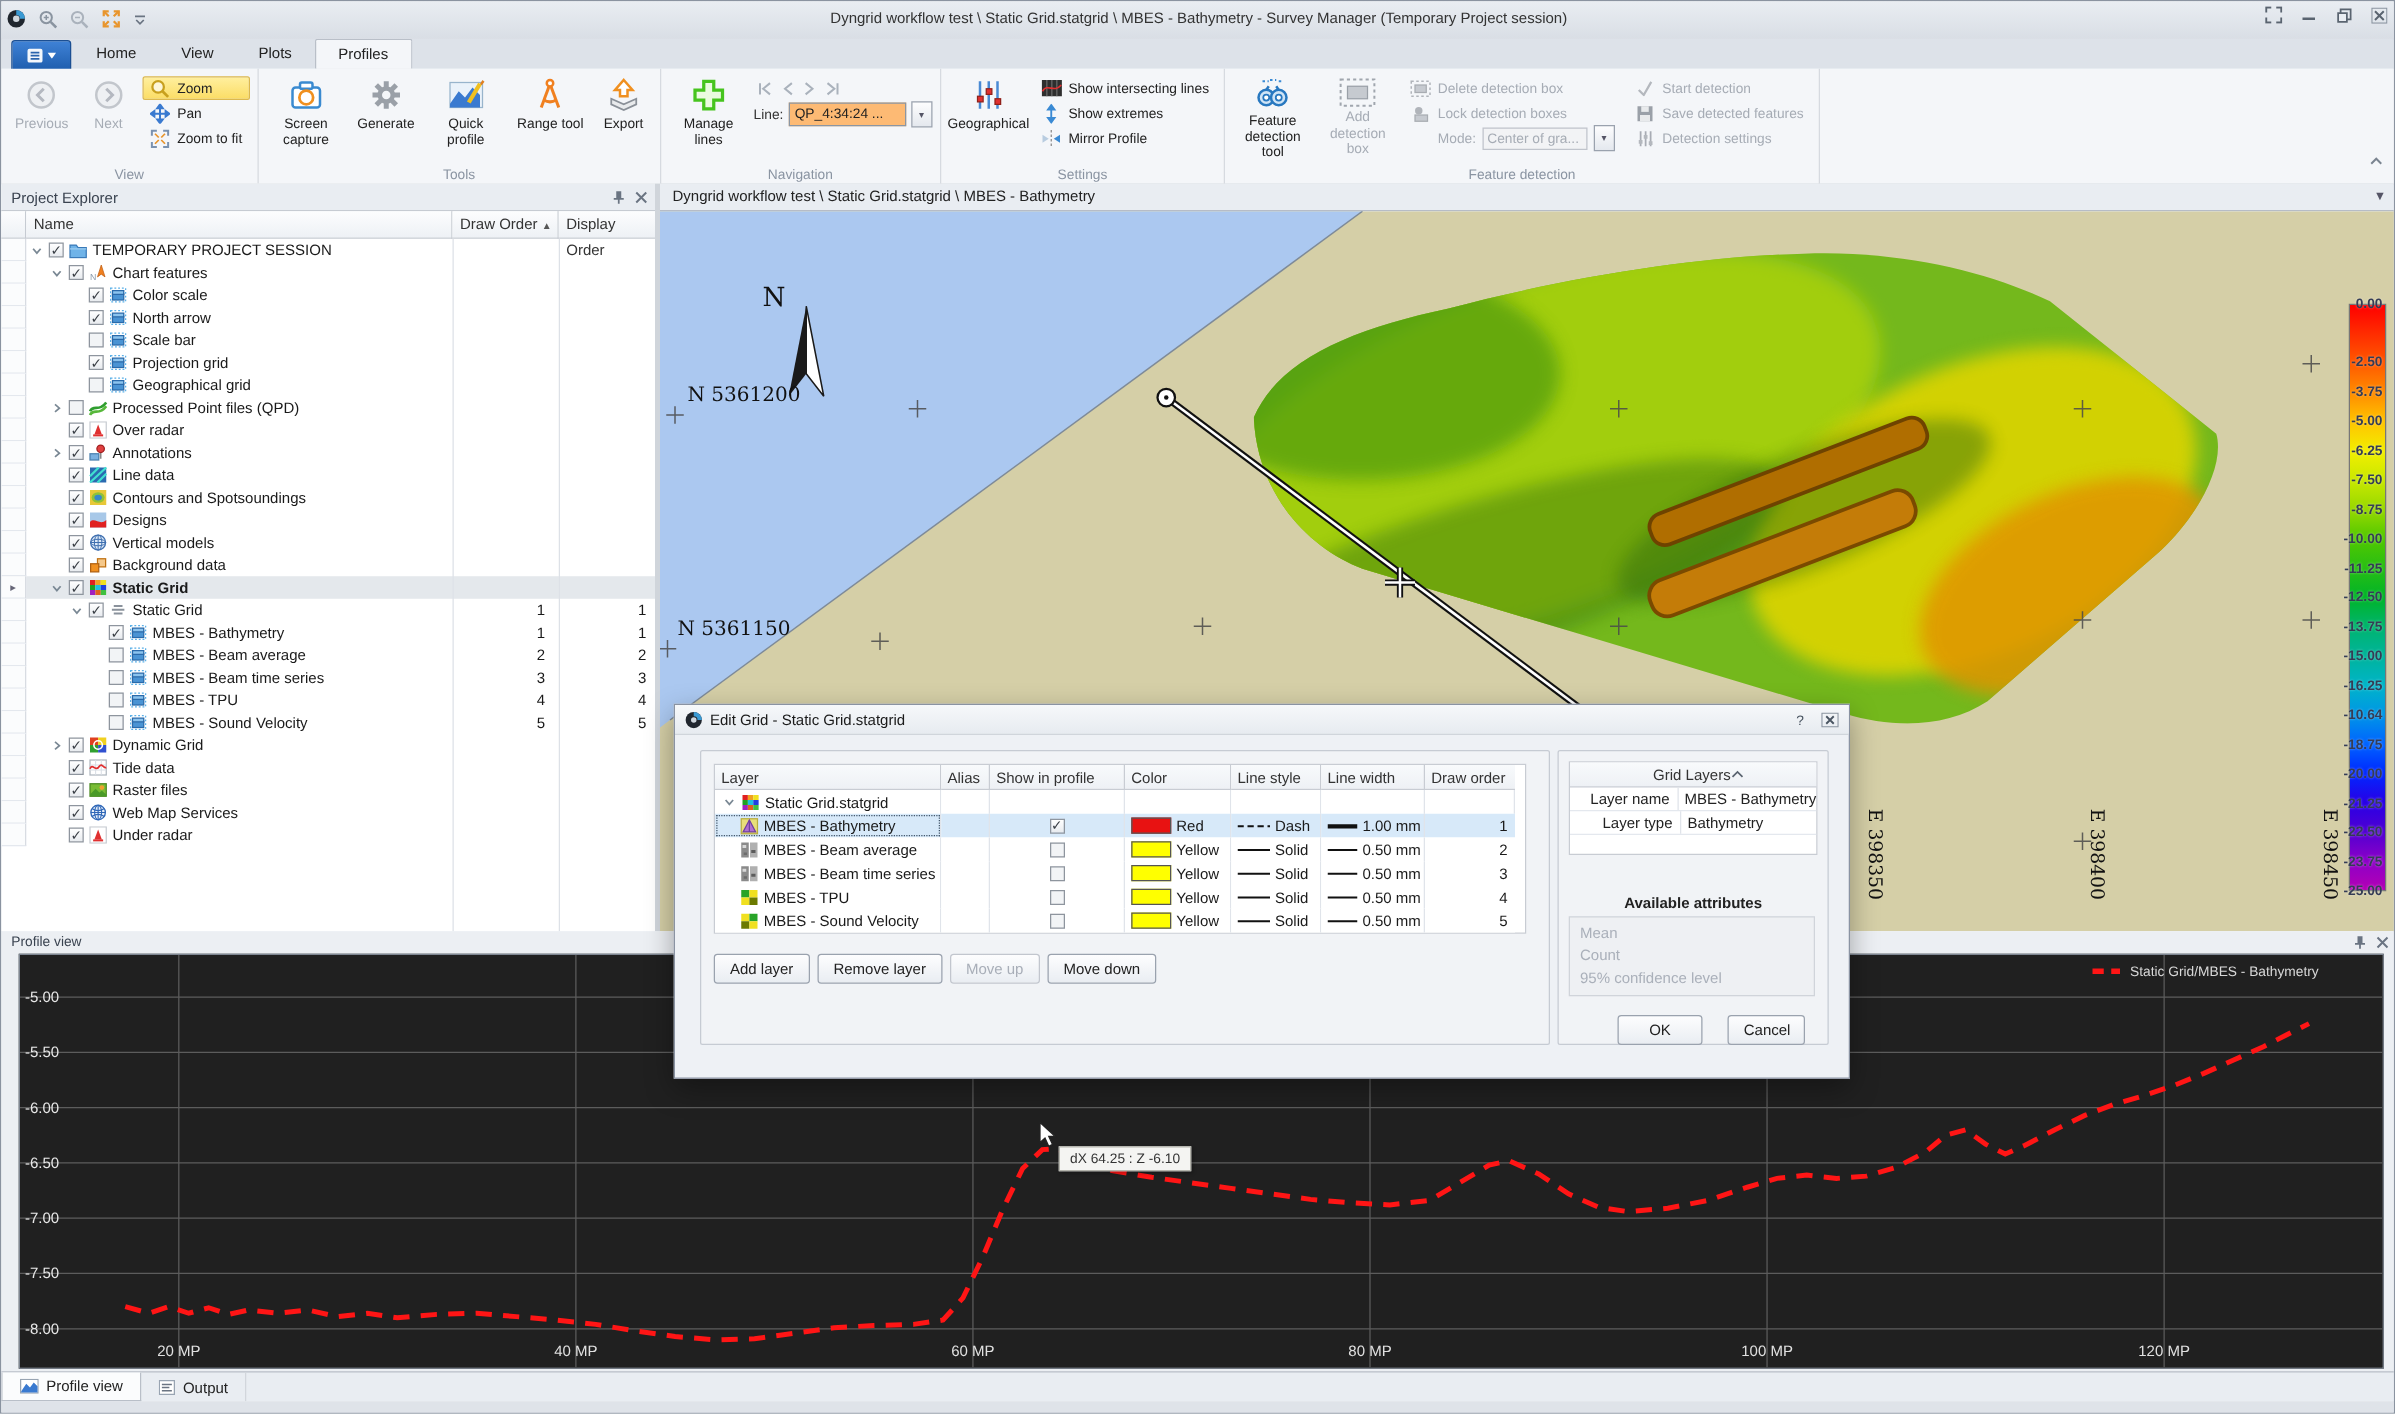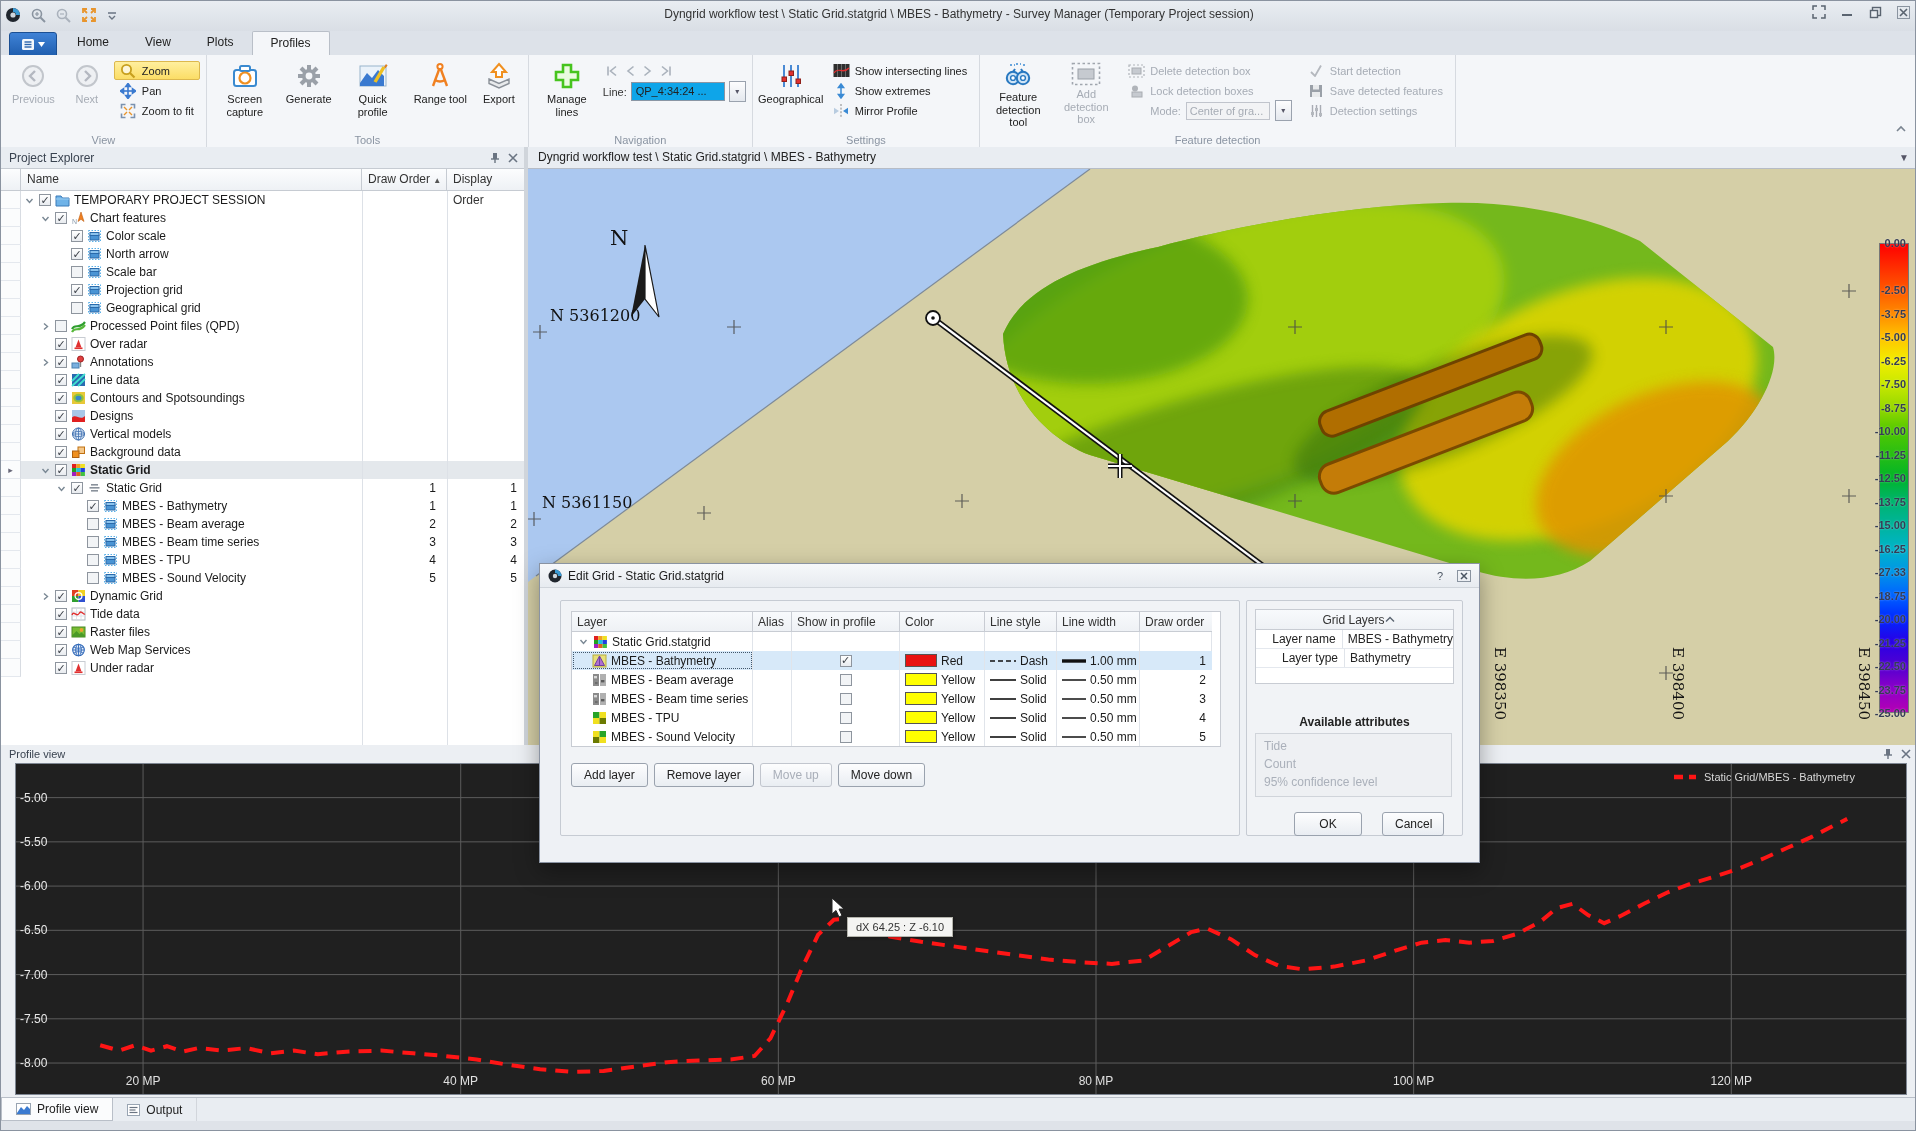--- a/index.html
+++ b/index.html
@@ -36,21 +36,21 @@
   .rstack{display:flex;flex-direction:column;gap:1px;padding-top:4px;}
   .rsmall{display:flex;align-items:center;gap:5px;height:19px;border:1px solid transparent;background:none;
           font-family:inherit;font-size:11px;color:#222;padding:0 5px;text-align:left;white-space:nowrap;}
   .rsmall.hl{background:linear-gradient(#ffef9e,#fbdd66);border:1px solid #dcb84e;border-radius:2px;}
   .rsmall.disabled{color:#a6acb5;}
   .ricon16{width:17px;height:16px;display:inline-flex;align-items:center;justify-content:center;}
   .navbtns{display:flex;gap:8px;padding:4px 2px 3px 2px;}
   .navarrow{background:none;border:none;padding:0;}
   .linerow{display:flex;align-items:center;gap:4px;}
   .linelabel{font-size:11px;color:#333;}
-  .linebox{width:84px;height:17px;background:#0ea5e9;border:1px solid #8a96a4;font-size:11px;
+  .linebox{width:84px;height:17px;background:#fdba74;border:1px solid #8a96a4;font-size:11px;
            line-height:17px;padding:0 4px;color:#222;white-space:nowrap;overflow:hidden;}
   .combobtn{width:15px;height:19px;border:1px solid #9aa2ae;background:linear-gradient(#fdfdfe,#e4e8ee);
             font-size:8px;color:#556;display:inline-flex;align-items:center;justify-content:center;}
   .modecombo{width:76px;height:16px;background:#f2f3f5;border:1px solid #c0c4cc;font-size:11px;
              line-height:16px;padding:0 3px;color:#a6acb5;white-space:nowrap;overflow:hidden;}
   #ribcollapse{right:8px;top:124px;color:#7a8490;}
   
   #explorer{left:0;top:146px;width:527px;height:598px;background:#fff;border-right:4px solid #d0d5db;box-sizing:border-box;}
   #exphead{left:0;top:0;width:523px;height:22px;background:#e9edf2;border-bottom:1px solid #c6cbd2;
            line-height:22px;padding-left:8px;box-sizing:border-box;color:#3a4350;}
@@ -1132,21 +1132,21 @@
       <div class="sctick abs" style="top: 87px;">-5.00</div>
       <div class="sctick abs" style="top: 110.5px;">-6.25</div>
       <div class="sctick abs" style="top: 134px;">-7.50</div>
       <div class="sctick abs" style="top: 157.5px;">-8.75</div>
       <div class="sctick abs" style="top: 181px;">-10.00</div>
       <div class="sctick abs" style="top: 204.5px;">-11.25</div>
       <div class="sctick abs" style="top: 228px;">-12.50</div>
       <div class="sctick abs" style="top: 251.5px;">-13.75</div>
       <div class="sctick abs" style="top: 275px;">-15.00</div>
       <div class="sctick abs" style="top: 298.5px;">-16.25</div>
-      <div class="sctick abs" style="top: 322px;">-27.33</div>
+      <div class="sctick abs" style="top: 322px;">-10.64</div>
       <div class="sctick abs" style="top: 345.5px;">-18.75</div>
       <div class="sctick abs" style="top: 369px;">-20.00</div>
       <div class="sctick abs" style="top: 392.5px;">-21.25</div>
       <div class="sctick abs" style="top: 416px;">-22.50</div>
       <div class="sctick abs" style="top: 439.5px;">-23.75</div>
       <div class="sctick abs" style="top: 463px;">-25.00</div>
     </div>
 
   <div id="profile" class="abs">
     <div id="profhead" class="abs">Profile view</div>
@@ -1510,21 +1510,21 @@
             </div>
             <div class="glrow">
               <div class="glk">Layer type</div>
               <div class="glv">Bathymetry</div>
             </div>
           </div>
         <div style="height:15px;"></div>
       </div>
       <div id="avattr" class="abs">Available attributes</div>
       <div id="attrbox" class="abs">
-          <div class="attritem">Tide</div>
+          <div class="attritem">Mean</div>
           <div class="attritem">Count</div>
           <div class="attritem">95% confidence level</div>
         </div>
     </div>
     <button id="okbtn" class="abs pbtn">OK</button>
     <button id="cancelbtn" class="abs pbtn">Cancel</button>
   </div>
 
   <div id="tooltip" class="abs">dX 64.25 : Z -6.10</div>
   <div id="cursor" class="abs">

